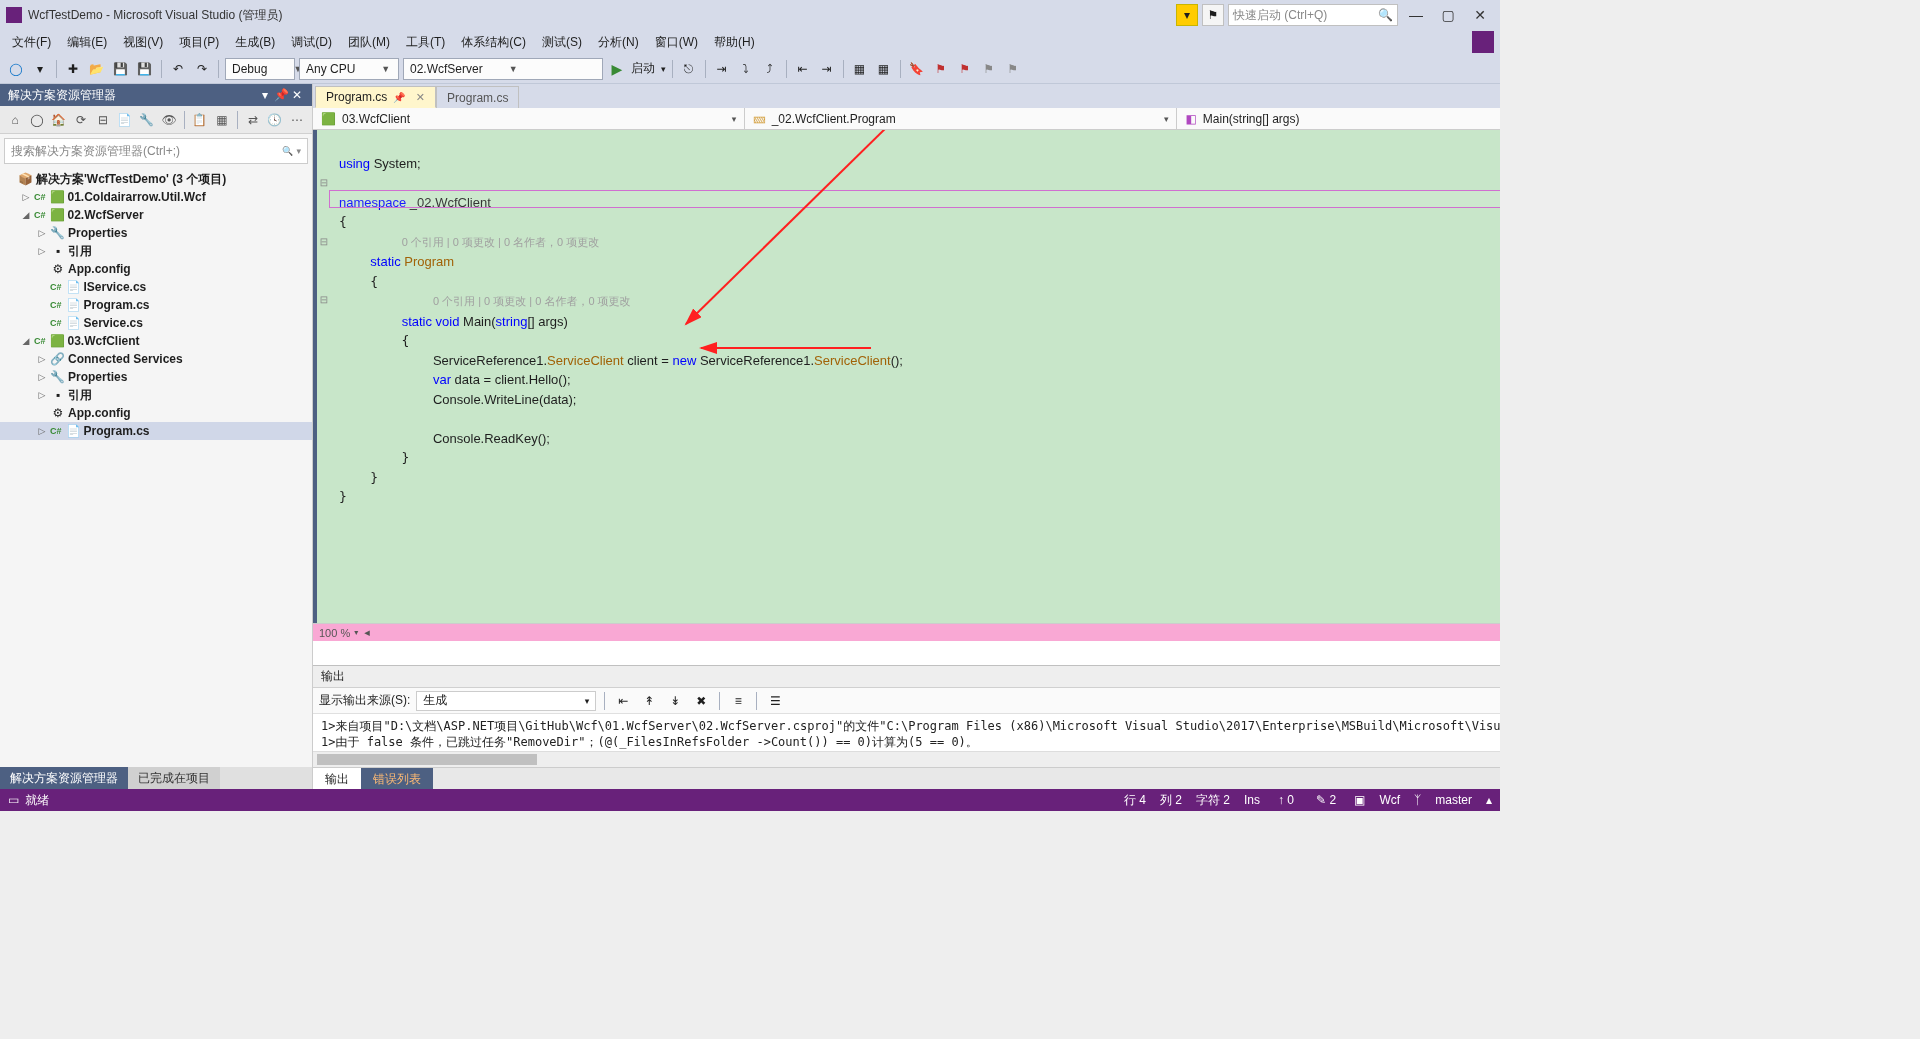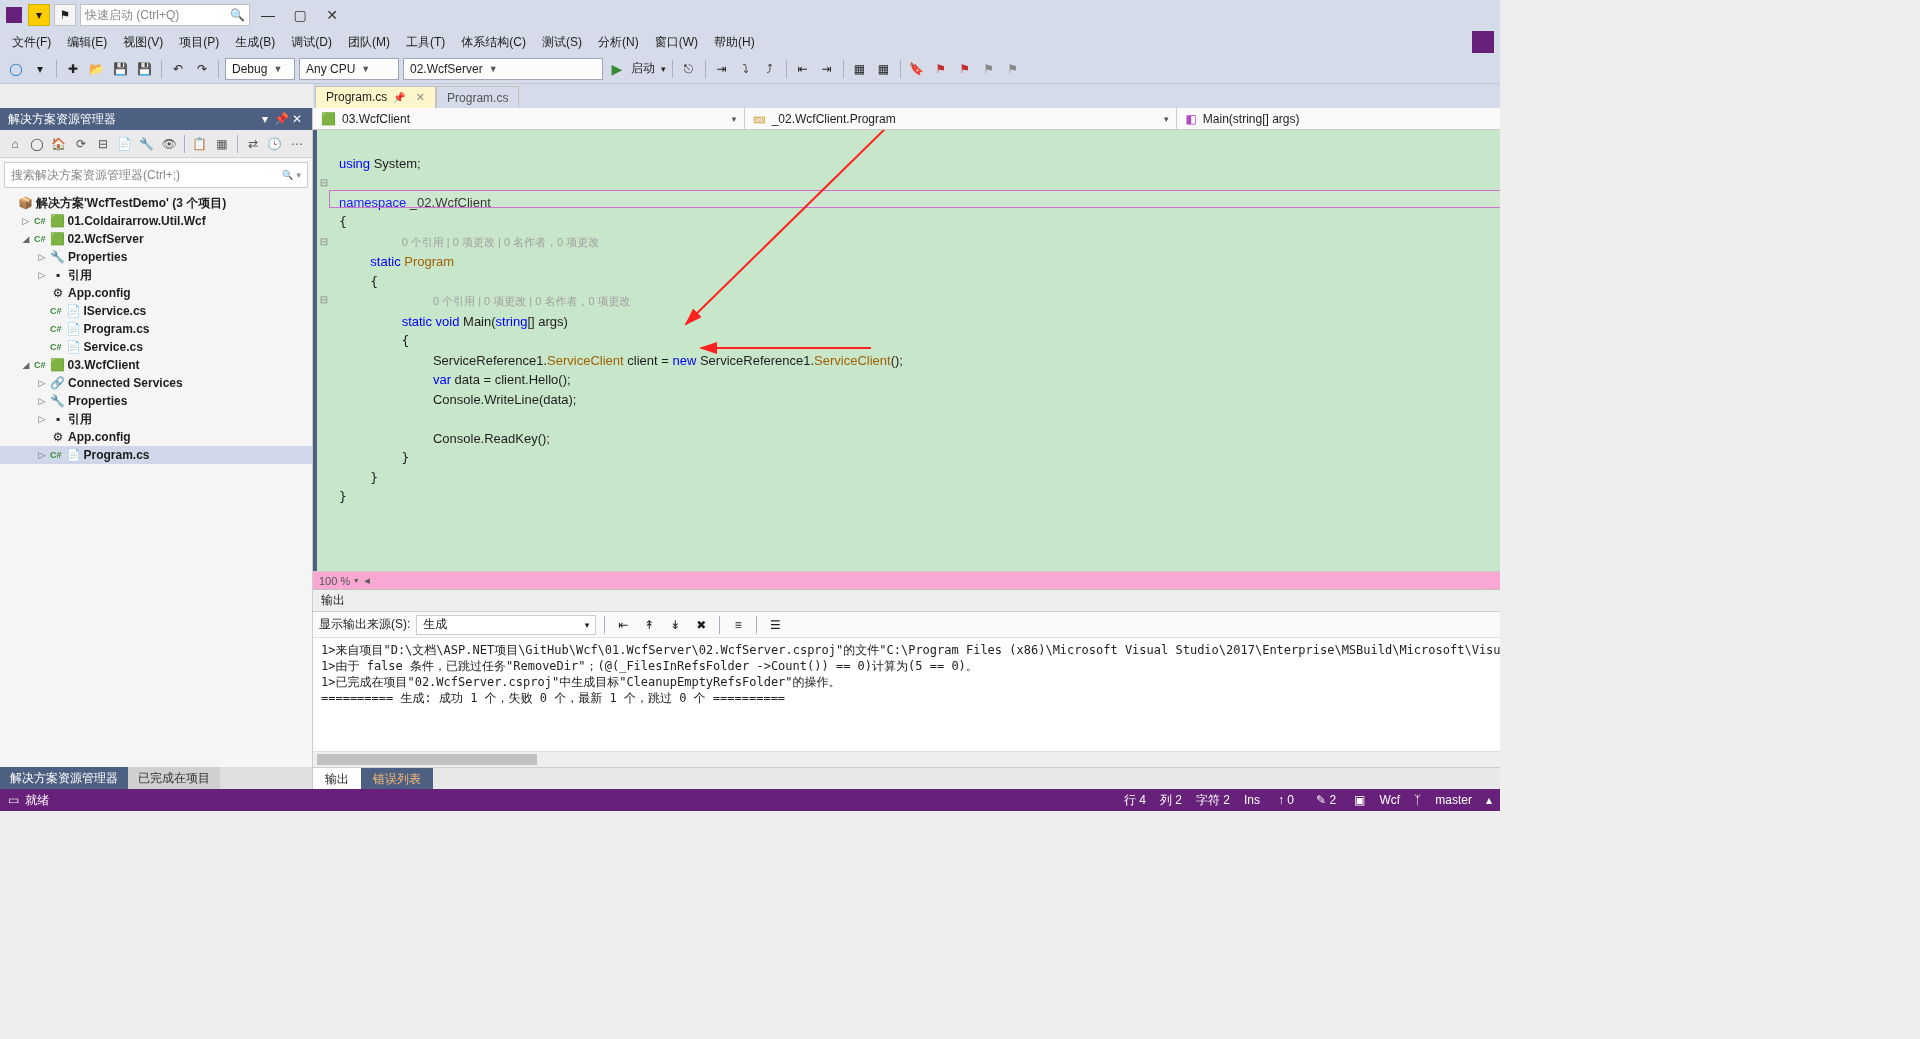--- a/index.html
+++ b/index.html
@@ -18,29 +18,29 @@
 .avatar-sq { width:22px; height:22px; background:#68217a; margin-left:4px; }
 
 
 .menubar { height:24px; background:#d6dbe9; display:flex; align-items:center; padding:0 6px; gap:4px; }
 .menubar .m { padding:2px 6px; color:#1e1e1e; }
 
 
 .toolbar { height:30px; background:#d6dbe9; display:flex; align-items:center; padding:0 6px; gap:4px; border-bottom:1px solid #c0c8d8; }
 .tb-btn { width:20px; height:20px; display:flex; align-items:center; justify-content:center; color:#1e1e1e; }
 .tb-sep { width:1px; height:18px; background:#a8b0c0; margin:0 2px; }
-.tb-combo { height:22px; border:1px solid #a0a8b8; background:#fcfcfc; display:flex; align-items:center; padding:9px 6px; font-size:12px; }
+.tb-combo { height:22px; border:1px solid #a0a8b8; background:#fcfcfc; display:flex; align-items:center; padding:9px 6px; font-size:12px;gap:20px; }
 .tb-combo .caret { margin-left:6px; font-size:9px; color:#555; }
 .tb-start { color:#388a34; font-size:14px; }
 
 
 .main { display:flex; height:calc(811px - 30px - 24px - 30px - 22px); }
 
 
-.solex { width:320px; background:#f5f5f5; border-right:1px solid #ccc; display:flex; flex-direction:column;margin-top:24px; }
+.solex { width:320px; background:#f5f5f5; border-right:1px solid #ccc; display:flex; flex-direction:column; }
 .solex-hdr { height:22px; background:#4d6082; color:#fff; display:flex; align-items:center; padding:0 8px; font-size:12px; }
 .solex-hdr .hdr-controls { margin-left:auto; display:flex; gap:2px; }
 .solex-hdr .hdr-controls span { width:14px; text-align:center; }
 .solex-tools { height:28px; background:#eaeaea; display:flex; align-items:center; padding:0 6px; gap:4px; border-bottom:1px solid #d0d0d0; }
 .solex-tools .ico { width:18px; height:18px; display:flex; align-items:center; justify-content:center; color:#555; font-size:12px; }
 .solex-search { height:26px; border:1px solid #ccc; margin:4px; background:#fff; display:flex; align-items:center; padding:0 6px; color:#888; }
 .solex-search .caret { margin-left:auto; font-size:9px; }
 .solex-tree { flex:1; overflow:auto; padding:2px 0; background:#f5f5f5; }
 .tree-row { display:flex; align-items:center; height:18px; padding-left:4px; gap:2px; }
 .tree-row .exp { width:12px; text-align:center; color:#666; font-size:9px; }
@@ -74,21 +74,21 @@
 .code { flex:1; padding:4px 0 4px 8px; font-family:Consolas,monospace; font-size:13px; line-height:19.5px; white-space:pre; position:relative; }
 .kw{color:#0000ff}.hint{color:#a0a0a0;font-size:11px}
 .orange{color:#a16207}
 .hl-box { position:absolute; border:1px solid #d070d0; background:rgba(255,255,255,0.1); }
 .vscroll { width:18px; background:#e8e8e8; border-left:1px solid #ccc; position:relative; }
 .vscroll .thumb { position:absolute; left:2px; right:2px; top:16px; height:120px; background:#c0c0c0; }
 .zoom-row { height:18px; background:#f9a8d4; border-top:1px solid #ccc; display:flex; align-items:center; padding:0 6px; font-size:11px; color:#555; }
 .zoom-row .caret{font-size:8px;margin-left:4px}
 
 
-.output { height:200px; border-top:1px solid #c0c0c0; display:flex; flex-direction:column; background:#fff; }
+.output { height:124px; border-top:1px solid #c0c0c0; display:flex; flex-direction:column; background:#fff;margin-top:24px; }
 .out-hdr { height:22px; background:#eee; display:flex; align-items:center; padding:0 8px; font-size:12px; border-bottom:1px solid #d0d0d0; }
 .out-hdr .hdr-controls { margin-left:auto; display:flex; gap:2px; color:#555; }
 .out-tools { height:26px; background:#fafafa; display:flex; align-items:center; padding:0 6px; gap:6px; border-bottom:1px solid #e0e0e0; font-size:12px; }
 .out-tools .combo { height:20px; border:1px solid #ccc; background:#fff; padding:0 6px; display:flex; align-items:center; min-width:180px; }
 .out-tools .combo .caret{margin-left:auto;font-size:9px}
 .out-body { flex:1; overflow:auto; padding:4px 8px; font-family:Consolas,SimSun,monospace; font-size:12px; line-height:16px; white-space:pre; color:#222; }
 .out-scroll-h { height:16px; background:#eee; border-top:1px solid #ddd; position:relative; }
 .out-scroll-h .thumb{position:absolute;top:2px;bottom:2px;left:4px;width:220px;background:#c0c0c0;}
 .out-tabs { height:22px; background:#e8e8e8; display:flex; border-top:1px solid #ccc; }
 .out-tabs .ot { padding:3px 12px; font-size:12px; }
@@ -101,20 +101,21 @@
 .status .right{margin-left:auto;display:flex;align-items:center;gap:14px}
 .status .badge{padding:0 4px}
 
 svg.arrow-svg{position:absolute;top:0;left:0;pointer-events:none}
 </style>
 </head>
 <body>
 
 <div class="titlebar">
   <div class="vsicon"></div>
+  <div class="title">WcfTestDemo - Microsoft Visual Studio (管理员)</div>
   <div class="right">
     <div class="qlaunch-btn">▾</div>
     <div class="flag-btn">⚑</div>
     <div class="quick-launch">
       <span>快速启动 (Ctrl+Q)</span>
       <span class="mag">🔍</span>
     </div>
     <div class="win-btn">—</div>
     <div class="win-btn">▢</div>
     <div class="win-btn">✕</div>

